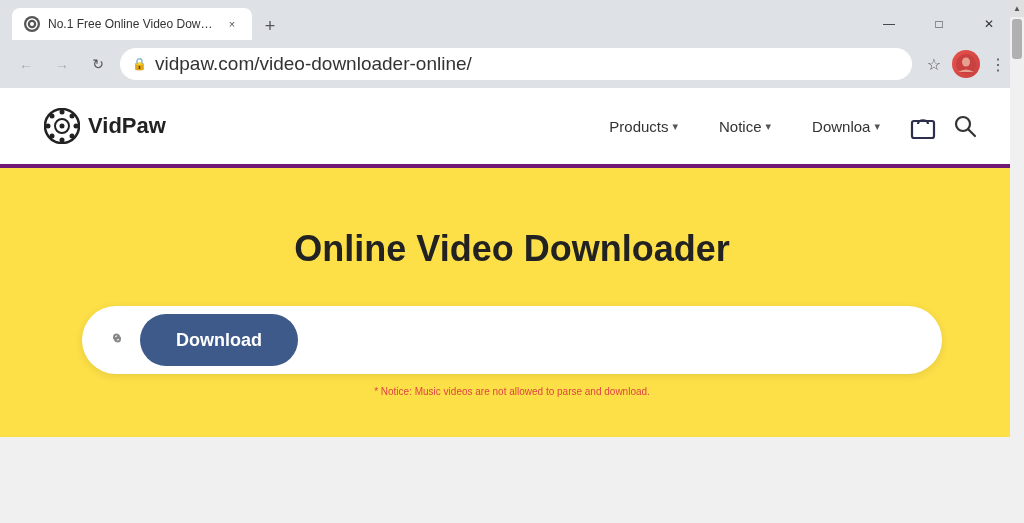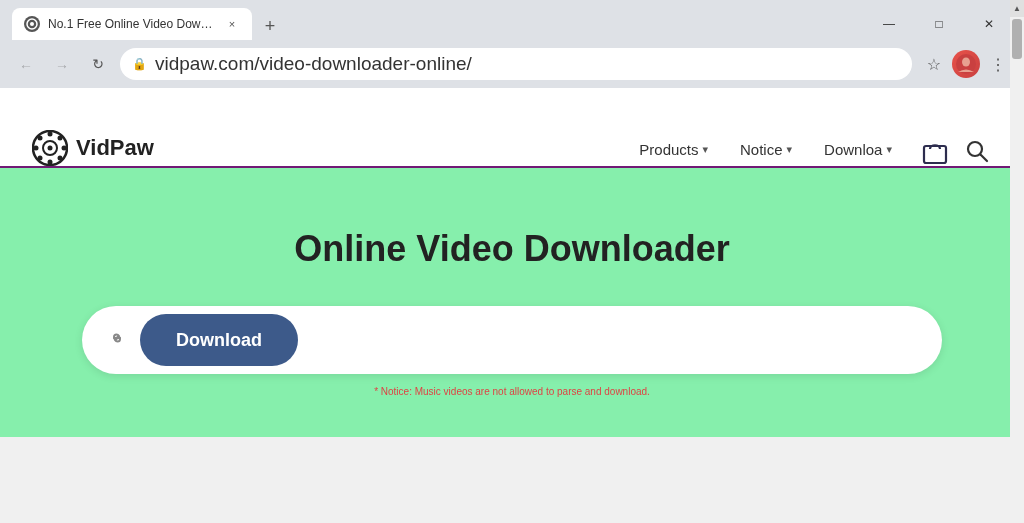--- a/index.html
+++ b/index.html
@@ -176,24 +176,24 @@
 
     
     .website {
       background: #fff;
       width: 1024px;
     }
 
     
     .site-nav {
       display: flex;
-      align-items: flex-end;
-      padding: 0 32px;
+      align-items: center;
+      padding: 0 44px;
       height: 80px;
-      border-bottom: 2px solid #701a75;
+      border-bottom: 4px solid #701a75;
       background: #fff;
     }
 
     .logo {
       display: flex;
       align-items: center;
       gap: 8px;
       margin-right: auto;
     }
 
@@ -205,21 +205,21 @@
 
     .logo-text {
       font-size: 22px;
       font-weight: 700;
       color: #222;
     }
 
     .nav-links {
       display: flex;
       align-items: center;
-      gap: 8px;
+      gap: 17px;
     }
 
     .nav-item {
       display: flex;
       align-items: center;
       gap: 4px;
       padding: 8px 12px;
       cursor: pointer;
       font-size: 15px;
       color: #333;
@@ -240,21 +240,21 @@
 
     .nav-icon-btn {
       cursor: pointer;
       display: flex;
       align-items: center;
       justify-content: center;
     }
 
     
     .hero {
-      background: #86efac;
+      background: #fde047;
       display: flex;
       flex-direction: column;
       align-items: center;
       padding: 60px 40px 40px;
     }
 
     .hero-title {
       font-size: 36px;
       font-weight: 800;
       color: #222;

